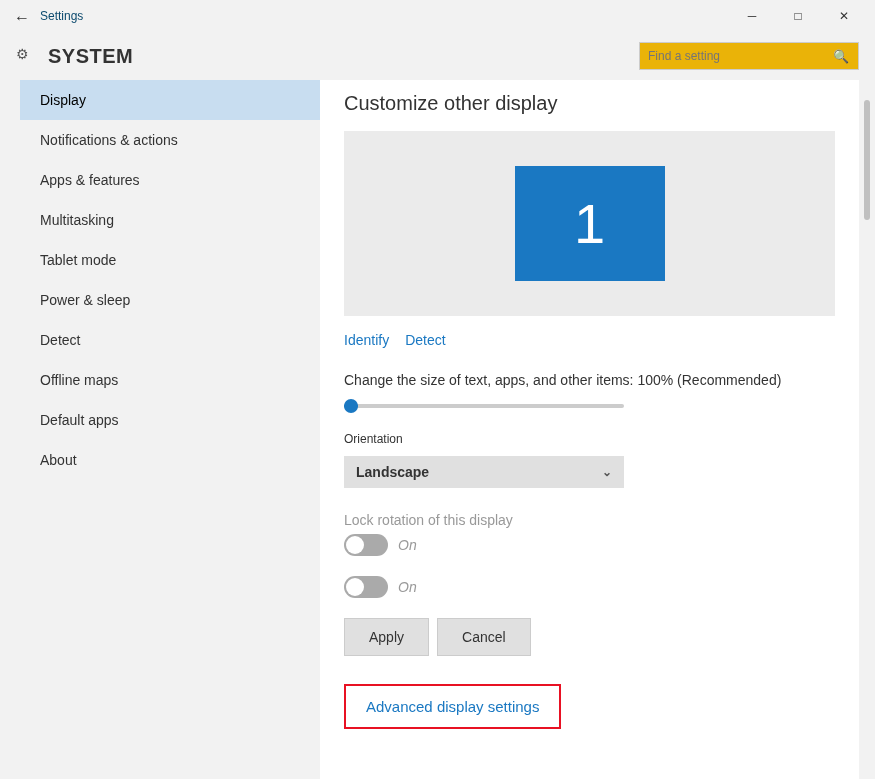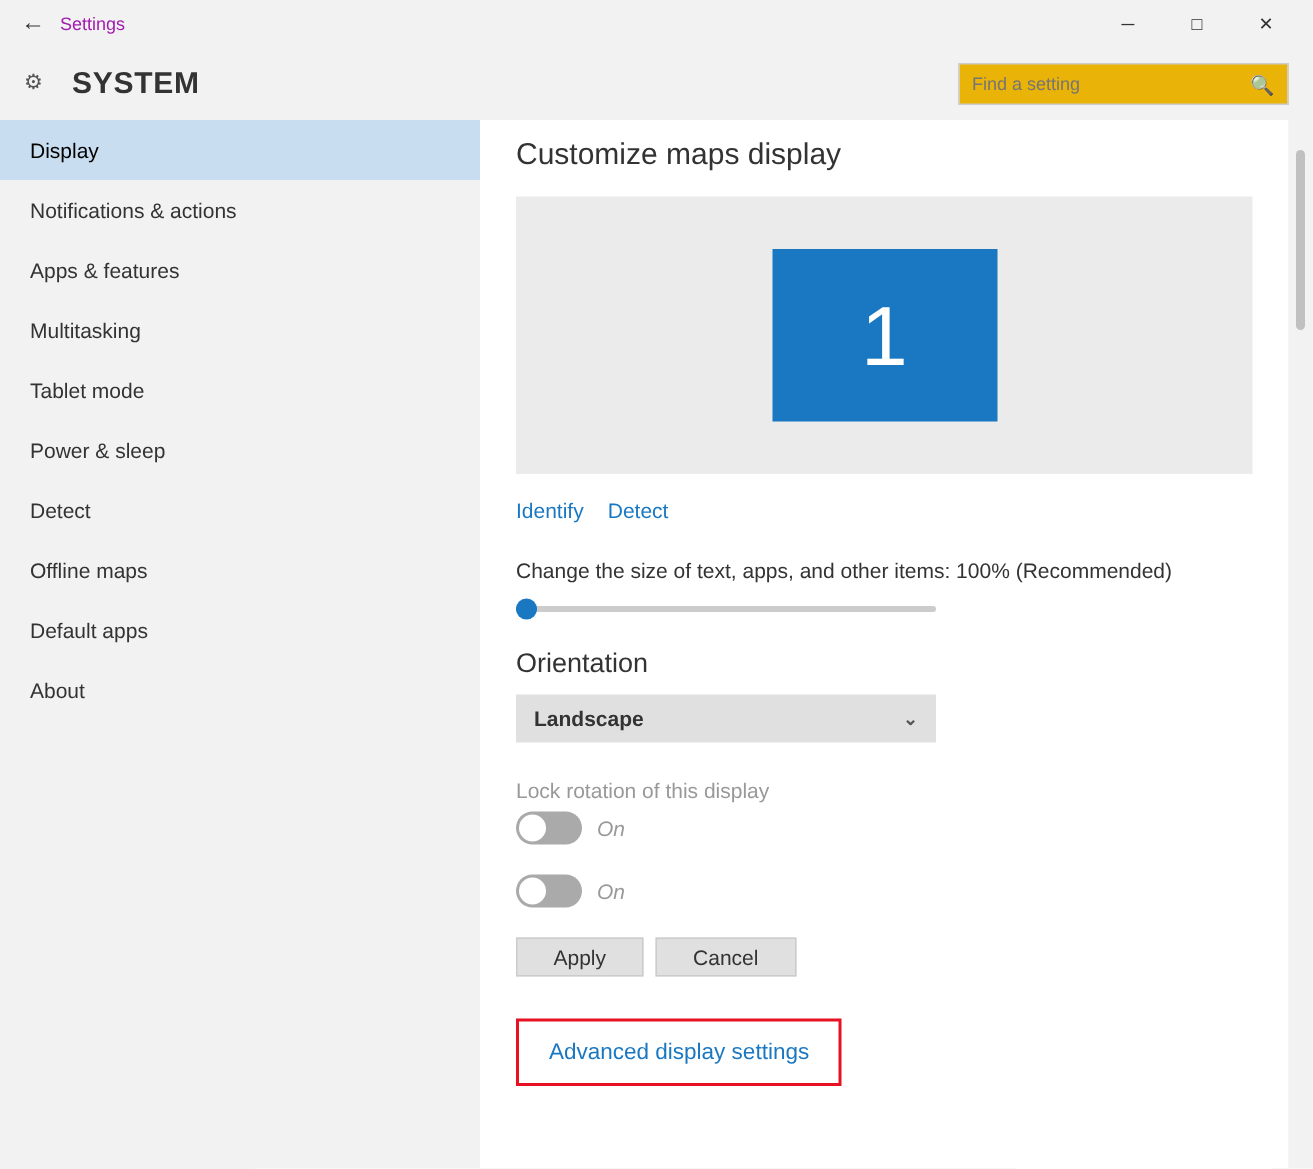--- a/index.html
+++ b/index.html
@@ -36,21 +36,21 @@
       display: flex;
       align-items: center;
       justify-content: center;
       cursor: pointer;
       font-size: 16px;
       color: #333;
     }
 
     .title-bar-title {
       font-size: 12px;
-      color: #a21caf;
+      color: #0c4a6e;
       margin-left: 4px;
       text-align: right;
     }
 
     .title-bar-controls {
       margin-left: auto;
       display: flex;
     }
 
     .title-bar-btn {
@@ -120,20 +120,21 @@
       flex: 1;
       overflow: hidden;
     }
 
     
     .sidebar {
       width: 320px;
       background: #f2f2f2;
       flex-shrink: 0;
       overflow-y: auto;
+      padding-left: 20px;
     }
 
     .sidebar-item {
       height: 40px;
       display: flex;
       align-items: center;
       padding: 0 20px;
       cursor: pointer;
       font-size: 14px;
       color: #333;
@@ -250,21 +251,21 @@
       background: #1a78c2;
       border-radius: 50%;
       position: absolute;
       top: -5px;
       left: 0;
     }
 
     
     .section-label {
       padding: 8px 24px 6px;
-      font-size: 18px;
+      font-size: 12px;
       color: #333;
     }
 
     .dropdown-container {
       padding: 4px 24px 16px;
       font-weight: bold;
     }
 
     .dropdown {
       width: 280px;
@@ -331,21 +332,21 @@
     }
 
     
     .buttons-row {
       display: flex;
       gap: 8px;
       padding: 8px 24px 20px;
     }
 
     .btn {
-      height: 26px;
+      height: 38px;
       padding: 0 24px;
       font-size: 14px;
       cursor: pointer;
       border: 1px solid #ccc;
       background: #e0e0e0;
       color: #333;
     }
 
     
     .advanced-link-container {
@@ -424,21 +425,21 @@
       <div class="sidebar-item">
         <span>Default apps</span>
       </div>
       <div class="sidebar-item">
         <span>About</span>
       </div>
     </div>
 
     <div class="content">
 
-      <div class="page-title">Customize maps display</div>
+      <div class="page-title">Customize other display</div>
 
       
       <div class="display-preview">
         <div class="display-monitor">
           <span>1</span>
         </div>
       </div>
 
       
       <div class="links-row">

